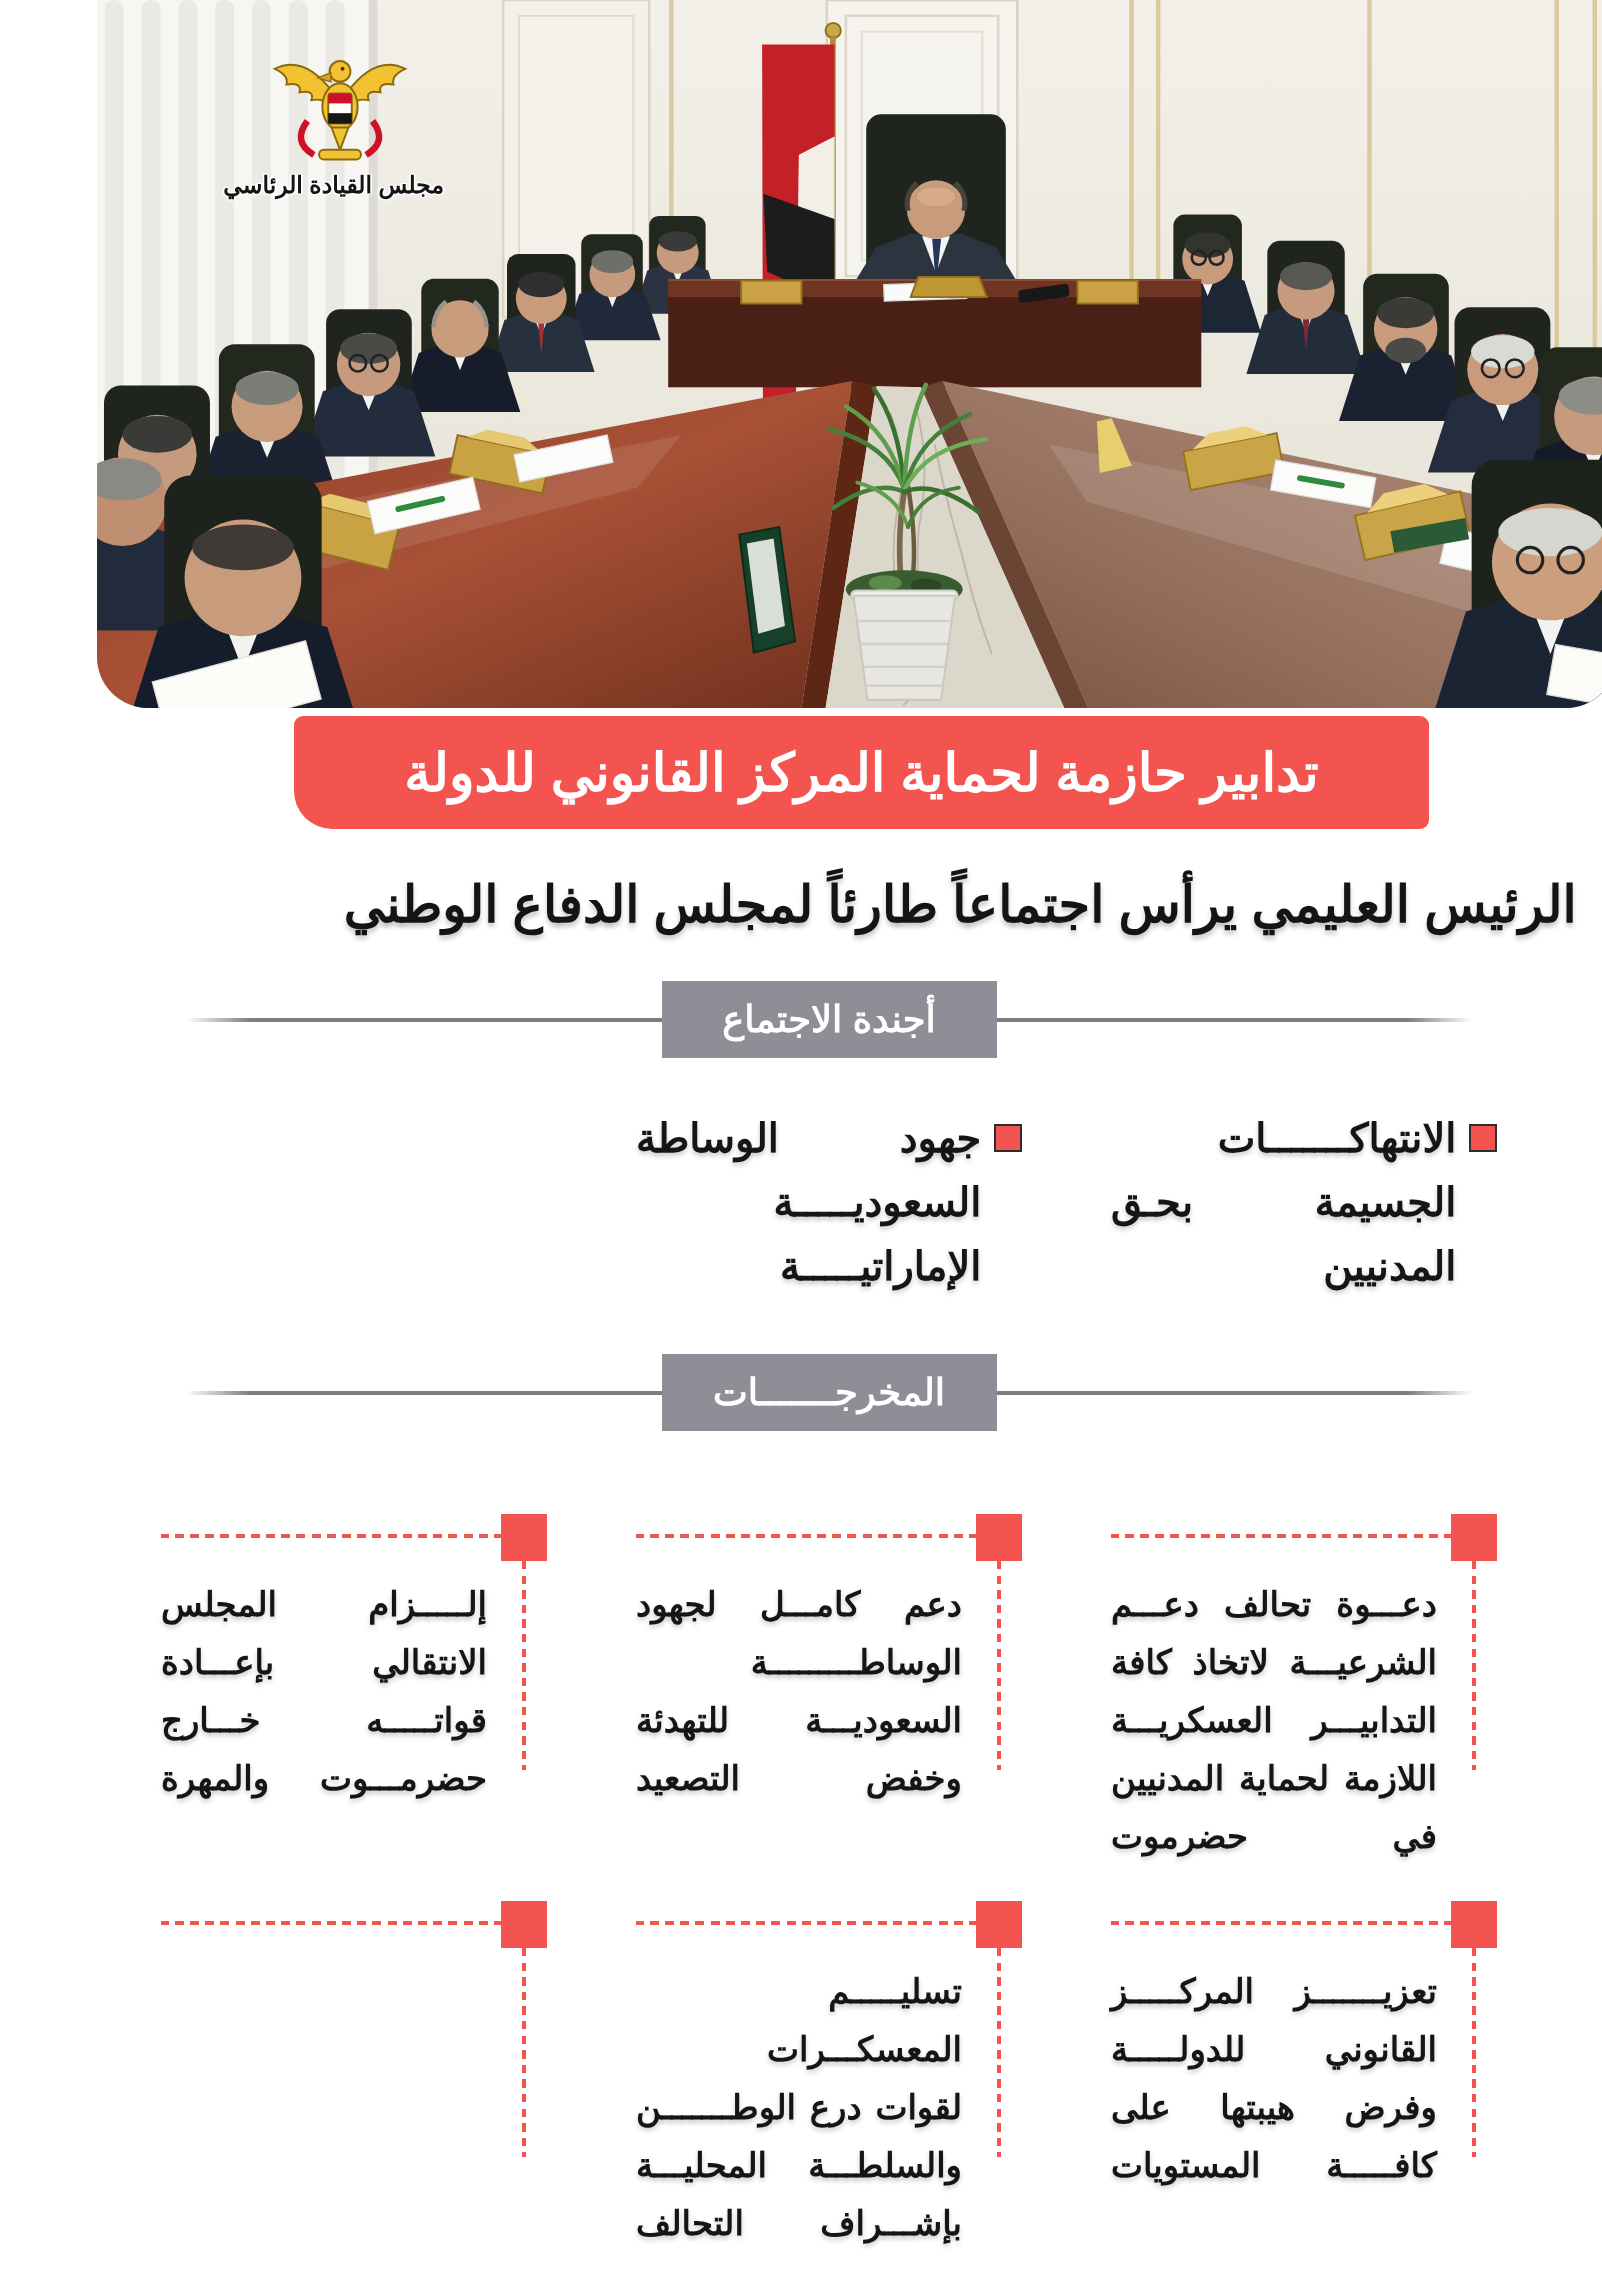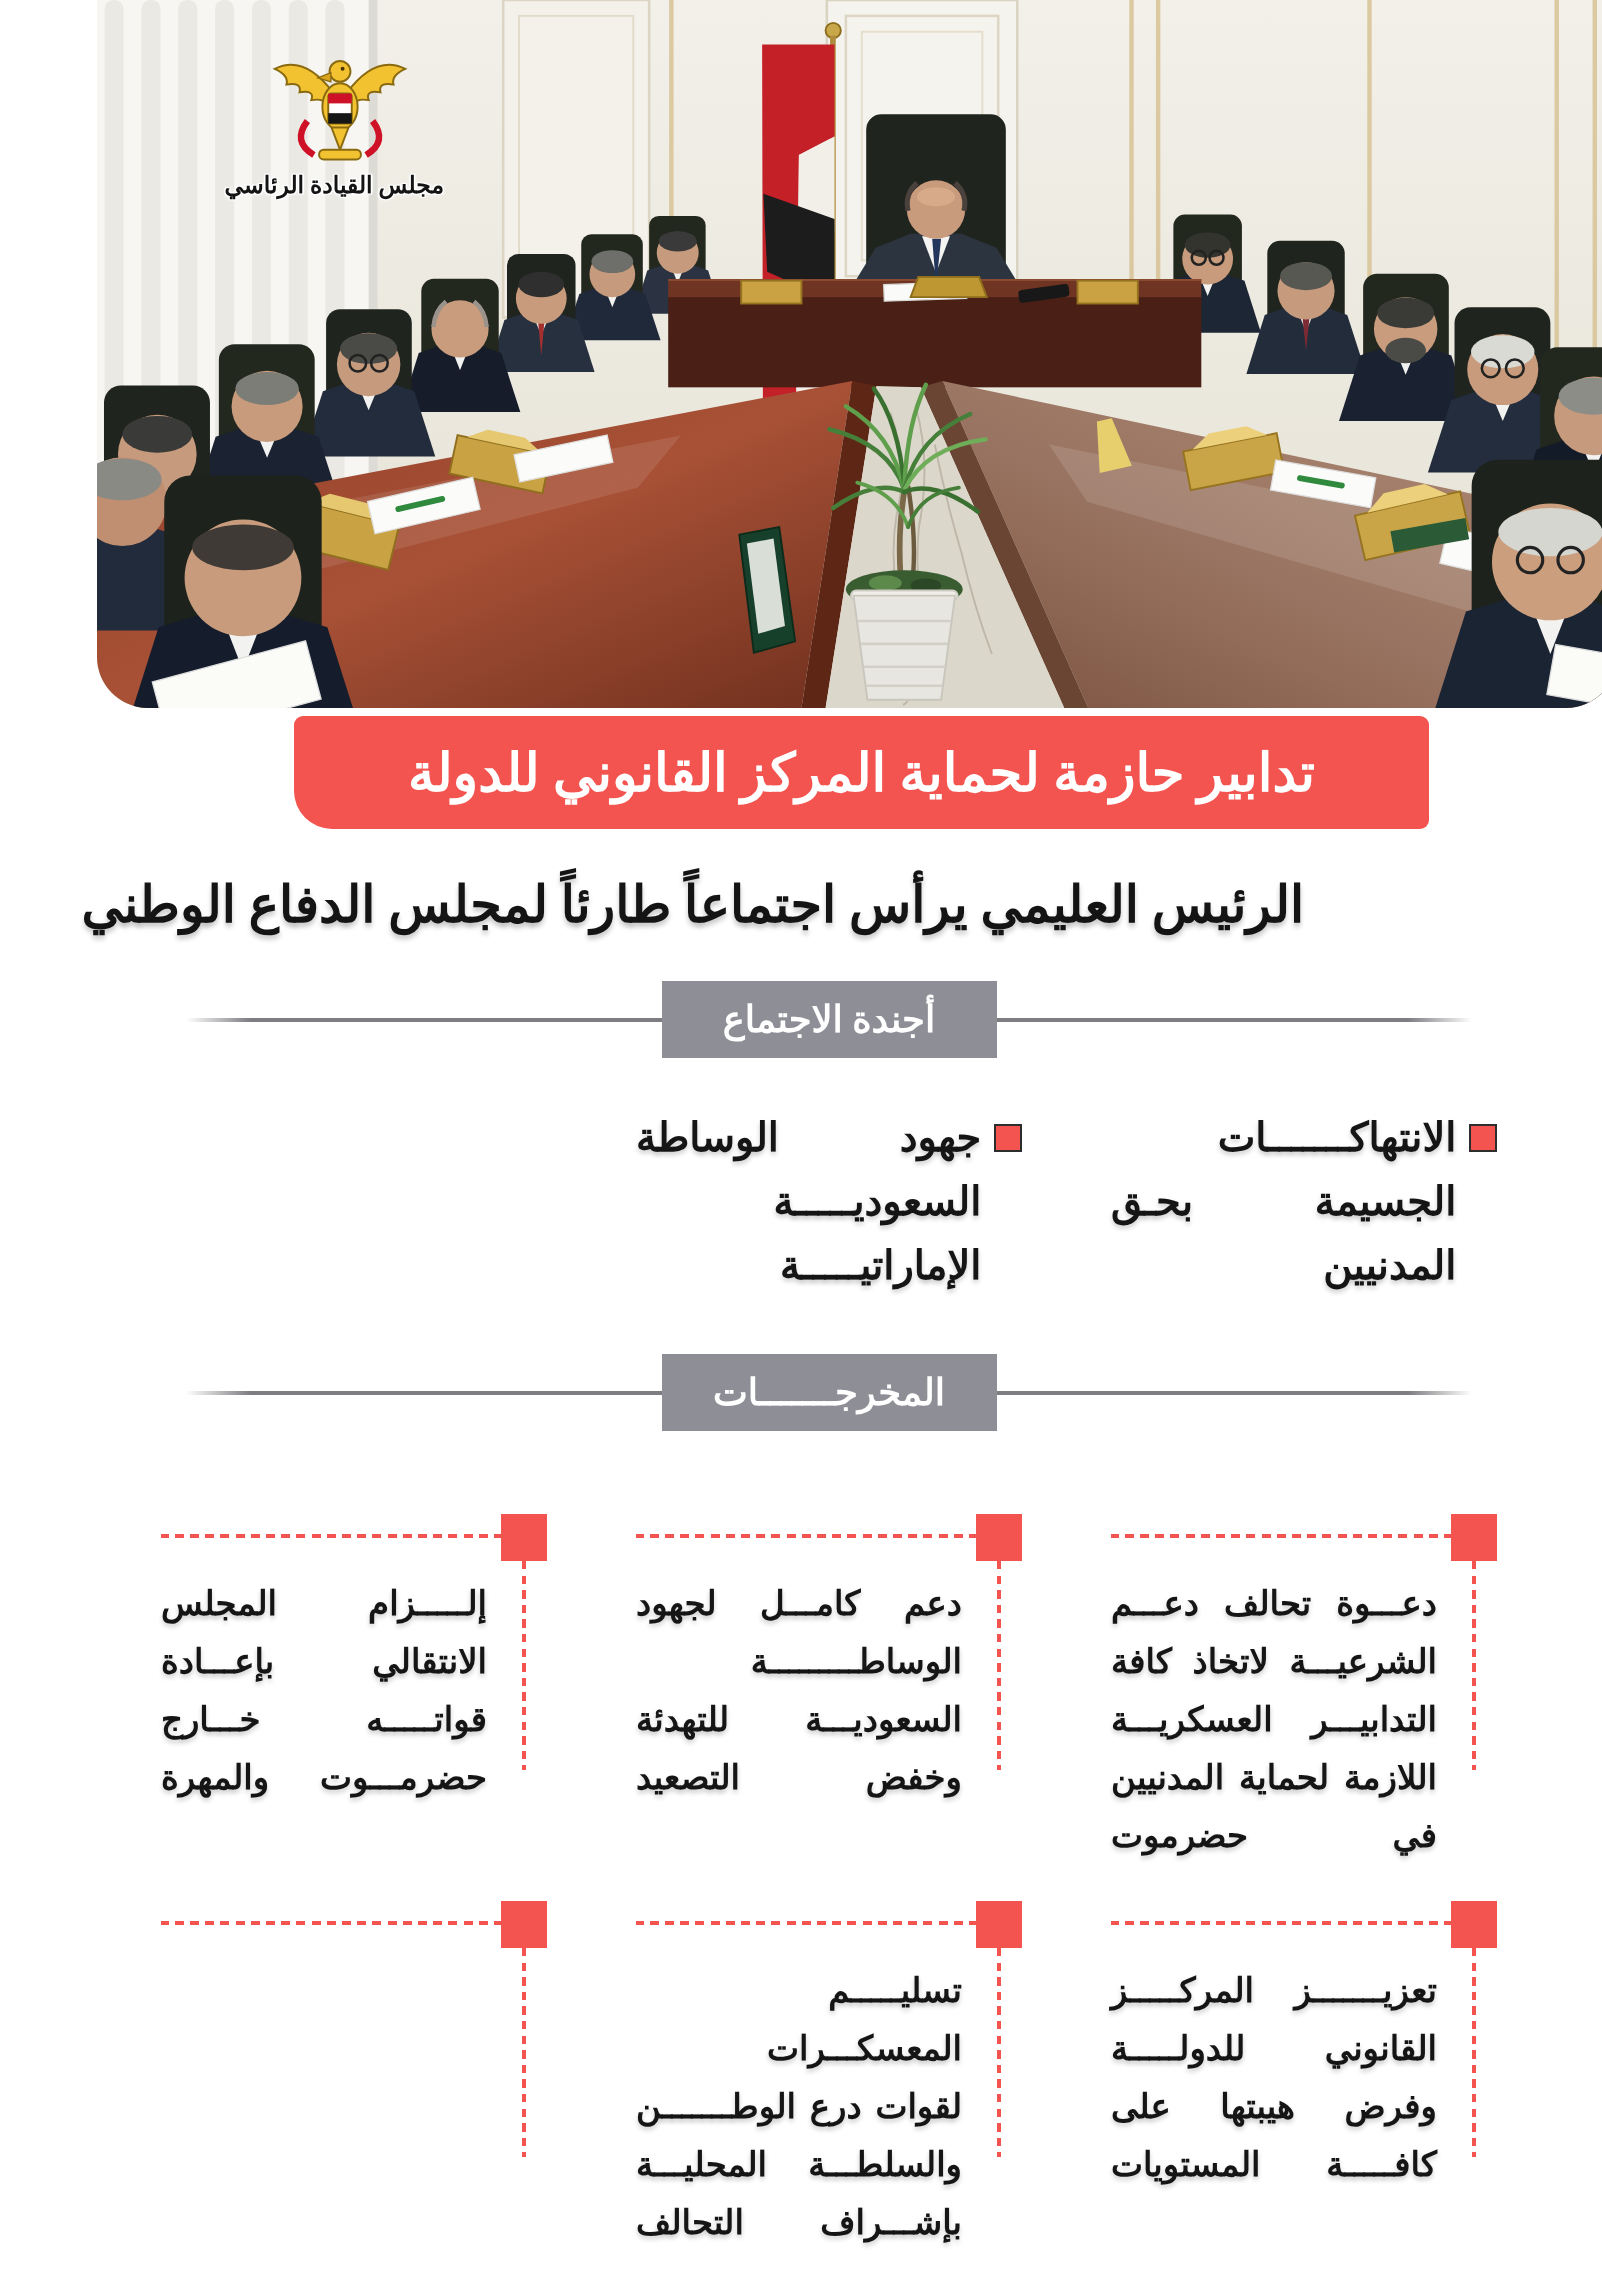--- a/index.html
+++ b/index.html
@@ -1,18 +1,18 @@
 <!DOCTYPE html>
 <html lang="ar" dir="rtl" style="font-size:10.2px"><head>
 <meta charset="utf-8">
 <style>
   html,body{margin:0;padding:0;background:#ffffff;}
   .page{
     position:relative;width:1546px;height:2295px;background:#ffffff;overflow:hidden;
-    font-family:Liberation Serif, serif;direction:rtl;
+    font-family:Liberation Sans, sans-serif;direction:rtl;
   }
   
   .photo{
     position:absolute;left:41px;top:0;width:1520px;height:708px;
     border-radius:0 0 51px 51px;overflow:hidden;background:#e9e6db;
   }
   .photo svg{display:block;width:100%;height:100%;}
   
   .logo{position:absolute;left:138px;top:44px;width:209px;text-align:center;z-index:5;}
   .logo .emblem{width:146px;height:124px;margin:0 auto;display:block;}
@@ -21,21 +21,21 @@
     text-shadow:-1.3px -1.3px 0 #fff,1.3px -1.3px 0 #fff,-1.3px 1.3px 0 #fff,1.3px 1.3px 0 #fff,0 0 5.1px #fff;
   }
   
   .banner{
     position:absolute;left:238px;top:716px;width:1135px;height:113px;background:#f4544f;
     border-radius:9px 9px 9px 38px;display:flex;align-items:center;justify-content:center;text-align:right;
   }
   .banner .t{color:#ffffff;font-size:53px;font-weight:bold;white-space:nowrap;}
   
   .headline{
-    position:absolute;top:875px;left:25.4px;right:25.4px;text-align:left;
+    position:absolute;top:875px;left:25.4px;right:25.4px;text-align:right;
     font-size:51px;font-weight:bold;color:#141414;white-space:nowrap;
     text-shadow:0 3.8px 5.7px rgba(0,0,0,.22);
   }
   
   .section-head{position:absolute;left:105px;right:105px;height:77px;}
   .section-head .rule{
     position:absolute;top:37px;left:25.4px;right:25.4px;height:3.8px;
     background:linear-gradient(to right,rgba(125,125,130,0),#7d7d82 5%,#7d7d82 95%,rgba(125,125,130,0));
   }
   .section-head .badge{

